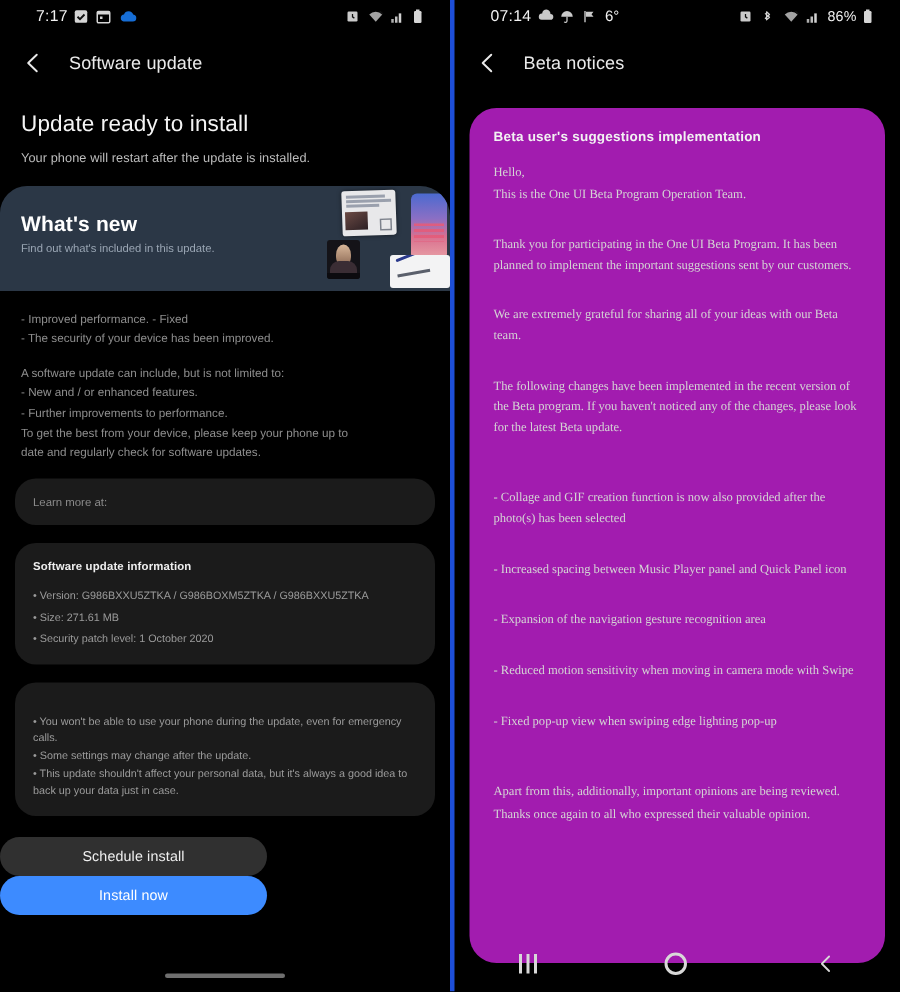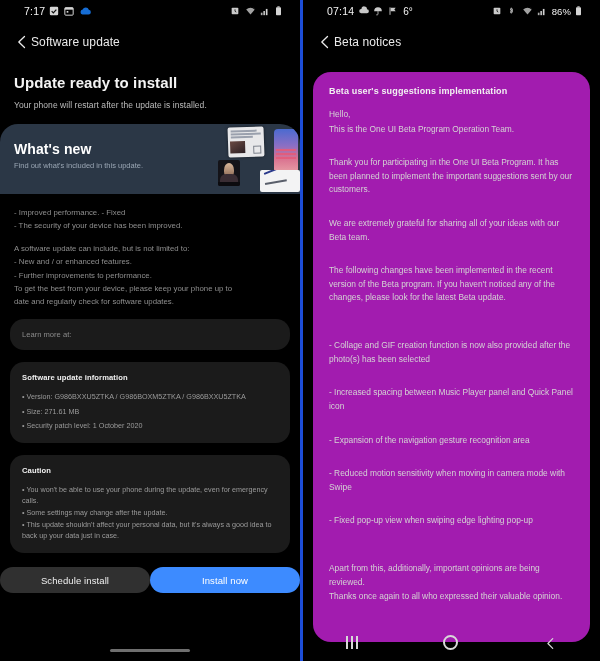--- a/index.html
+++ b/index.html
@@ -21,27 +21,27 @@
   .sb-left { display:flex; align-items:center; gap:4px; padding-left:16px; }
   .sb-right { display:flex; align-items:center; gap:4px; margin-left:auto; padding-right:6px; }
   .sb-time { font-size:10.5px; letter-spacing:.2px; }
   .sb-ico { display:inline-block; width:11px; height:11px; line-height:11px; font-size:9px; text-align:center; opacity:.92; }
   .sb-ico svg { display:block; }
   .sb-batt-text { font-size:9.5px; letter-spacing:.1px; }
   .cloudblue { color:#1877e8; font-size:12px; }
   .temp { font-size:10px; }
 
   
-  .appbar { height:40px; display:flex; align-items:center; padding:0 14px; gap:1px;text-decoration:underline; }
+  .appbar { height:40px; display:flex; align-items:center; padding:0 14px; gap:16px;text-decoration:underline; }
   .back-chevron { width:16px; height:16px; flex:none; }
   .appbar-title { font-size:12px; color:#eaeaea; letter-spacing:.1px; }
 
   
   .l-content { padding:0 14px; }
-  .l-h1 { font-size:15px; color:#f4f4f4; font-weight:700; margin-top:12px; letter-spacing:.1px; }
+  .l-h1 { font-size:15px; color:#f4f4f4; font-weight:400; margin-top:12px; letter-spacing:.1px; }
   .l-sub { font-size:8.5px; color:#bdbdbd; margin-top:9px; letter-spacing:.05px; }
 
   .whatsnew {
     margin-top:14px; margin-left:-14px; margin-right:-14px;
     height:70px; background:#2b3746; position:relative;
     border-top-right-radius:20px; border-bottom-right-radius:0;
     border-top-left-radius:18px;
     overflow:hidden;
   }
   .wn-text { position:absolute; left:14px; top:17px; }
@@ -76,36 +76,36 @@
   .card {
     margin:12px 10px 0 10px; background:#1b1b1b; border-radius:14px; padding:11px 12px;
   }
   .card.learn { margin-top:10px; }
   .learn-label { font-size:7.6px; color:#8b8b8b; }
   .learn-link { font-size:8.2px; color:#e6e6e6; margin-top:3px; text-decoration:underline; word-break:break-all; }
   .card-title { font-size:7.6px; font-weight:700; color:#efefef; letter-spacing:.1px; }
   .card-line { font-size:7.2px; color:#9b9b9b; line-height:1.62; margin-top:3px; }
   .card-line.first { margin-top:9px; }
 
-  .buttons { margin-top:14px; display:flex; flex-direction:row; align-items:flex-start; }
+  .buttons { margin-top:14px; display:flex; flex-direction:column; align-items:flex-start; }
   .btn { width:178px; height:26px; border-radius:13px; display:flex; align-items:center; justify-content:center;
          font-size:9.5px; letter-spacing:.1px; border:none; }
   .btn-schedule { background:#303030; color:#efefef; }
   .btn-install { background:#3d8bff; color:#ffffff; }
 
   .homebar { position:absolute; left:50%; transform:translateX(-50%); bottom:9px;
              width:80px; height:3px; border-radius:2px; background:#6f6f6f; }
 
   
   .r-card {
     margin:10px 10px 0 10px; background:#a21caf; border-radius:18px;
     padding:14px 16px 18px 16px; height:570px; overflow:hidden;
   }
   .r-title { font-size:9px; font-weight:700; color:#f2f2f2; letter-spacing:.15px; }
-  .r-p { font-size:8.4px; color:#d4d4d4; line-height:1.62; }
+  .r-p { font-size:8.4px; color:#d4d4d4; line-height:1.62;font-family:Liberation Serif, serif; }
   .r-p.sp { margin-top:12px; }
   .r-p.sp-lg { margin-top:20px; }
   .r-p.sp-xl { margin-top:34px; }
   .r-p.tight { margin-top:1px; }
 
   .navbar { position:absolute; left:0; right:0; bottom:0; height:38px;
             display:flex; align-items:center; justify-content:space-around; }
   .nav-recents { display:flex; gap:3px; }
   .nav-recents i { display:block; width:2px; height:13px; background:#d8d8d8; }
   .nav-home { width:15px; height:15px; border:2px solid #d8d8d8; border-radius:50%; }
@@ -227,21 +227,20 @@
     </div>
 
     <div class="card">
       <div class="card-title">Software update information</div>
       <div class="card-line first">• Version: G986BXXU5ZTKA / G986BOXM5ZTKA / G986BXXU5ZTKA</div>
       <div class="card-line">• Size: 271.61 MB</div>
       <div class="card-line">• Security patch level: 1 October 2020</div>
     </div>
 
     <div class="card">
-      <div class="card-title">Caution</div>
       <div class="card-line first">• You won't be able to use your phone during the update, even for emergency</div>
       <div class="card-line" style="margin-top:0">   calls.</div>
       <div class="card-line" style="margin-top:0">• Some settings may change after the update.</div>
       <div class="card-line" style="margin-top:0">• This update shouldn't affect your personal data, but it's always a good idea to</div>
       <div class="card-line" style="margin-top:0">   back up your data just in case.</div>
     </div>
 
     <div class="buttons">
       <button class="btn btn-schedule">Schedule install</button>
       <button class="btn btn-install">Install now</button>

